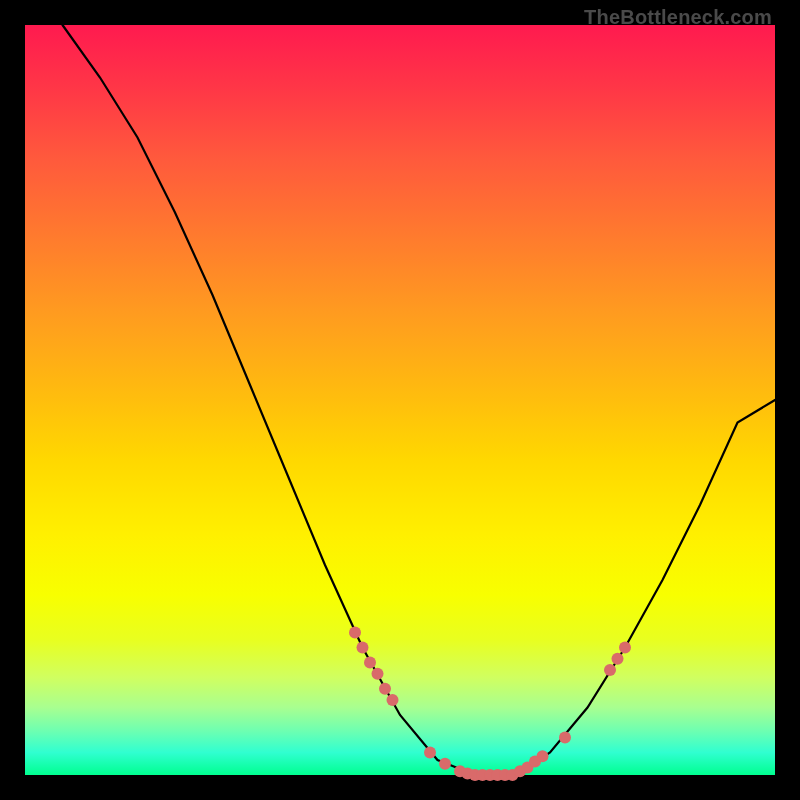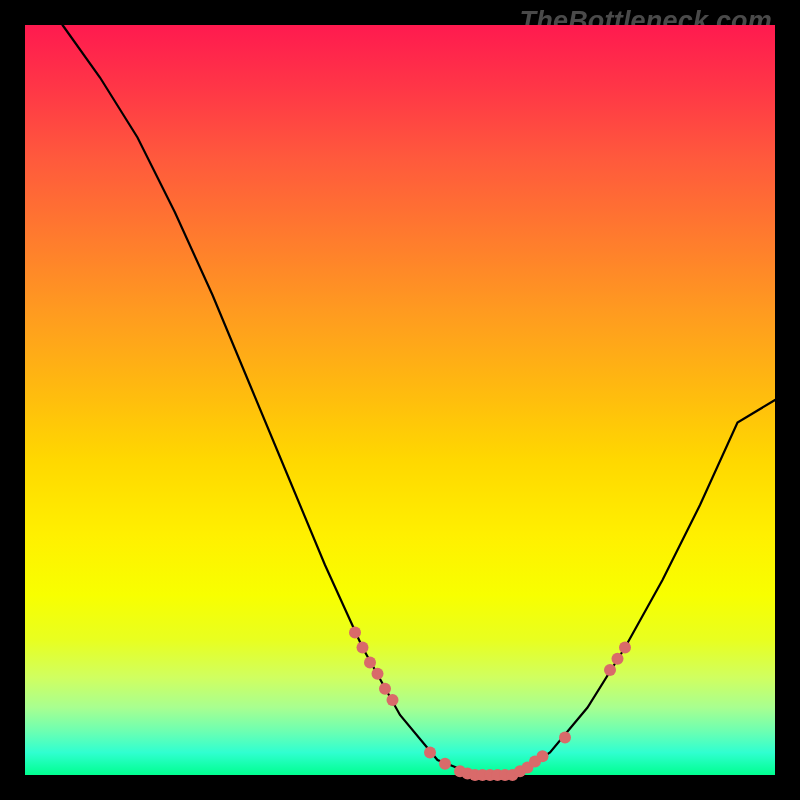--- a/index.html
+++ b/index.html
@@ -32,25 +32,24 @@
       #70ffb0 94%,
       #30ffd0 97%,
       #00ff90 100%
     );
   }
   .watermark {
     position: absolute;
     top: 6px;
     right: 28px;
     font-family: Arial, Helvetica, sans-serif;
-    font-size: 27px;
+    font-size: 20px;
     font-weight: 600;
     color: #4a4a4a;
     letter-spacing: 0.2px;
-    font-style: italic;
   }
   svg.curve {
     position: absolute;
     left: 0; top: 0;
     width: 750px; height: 750px;
     overflow: visible;
   }
   .curve-path {
     fill: none;
     stroke: #000;

